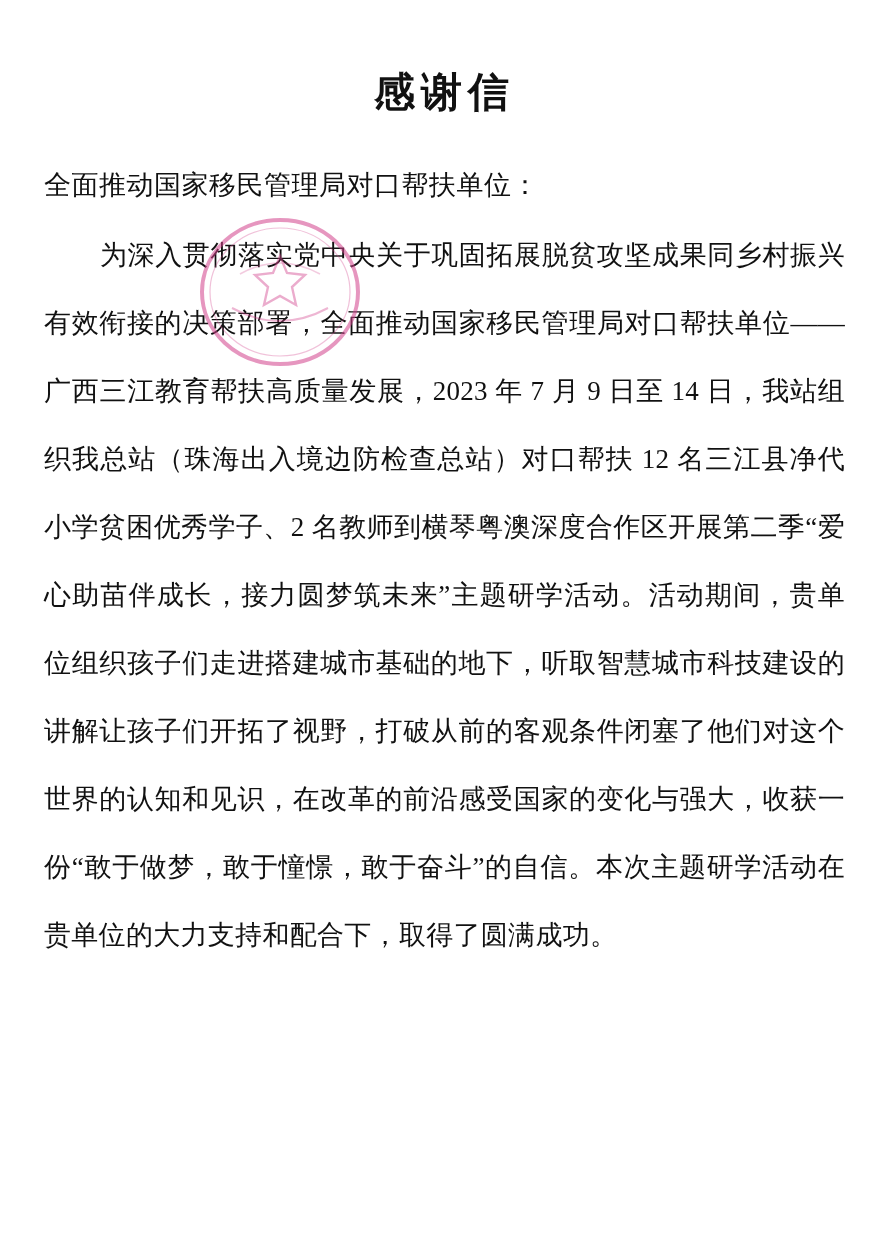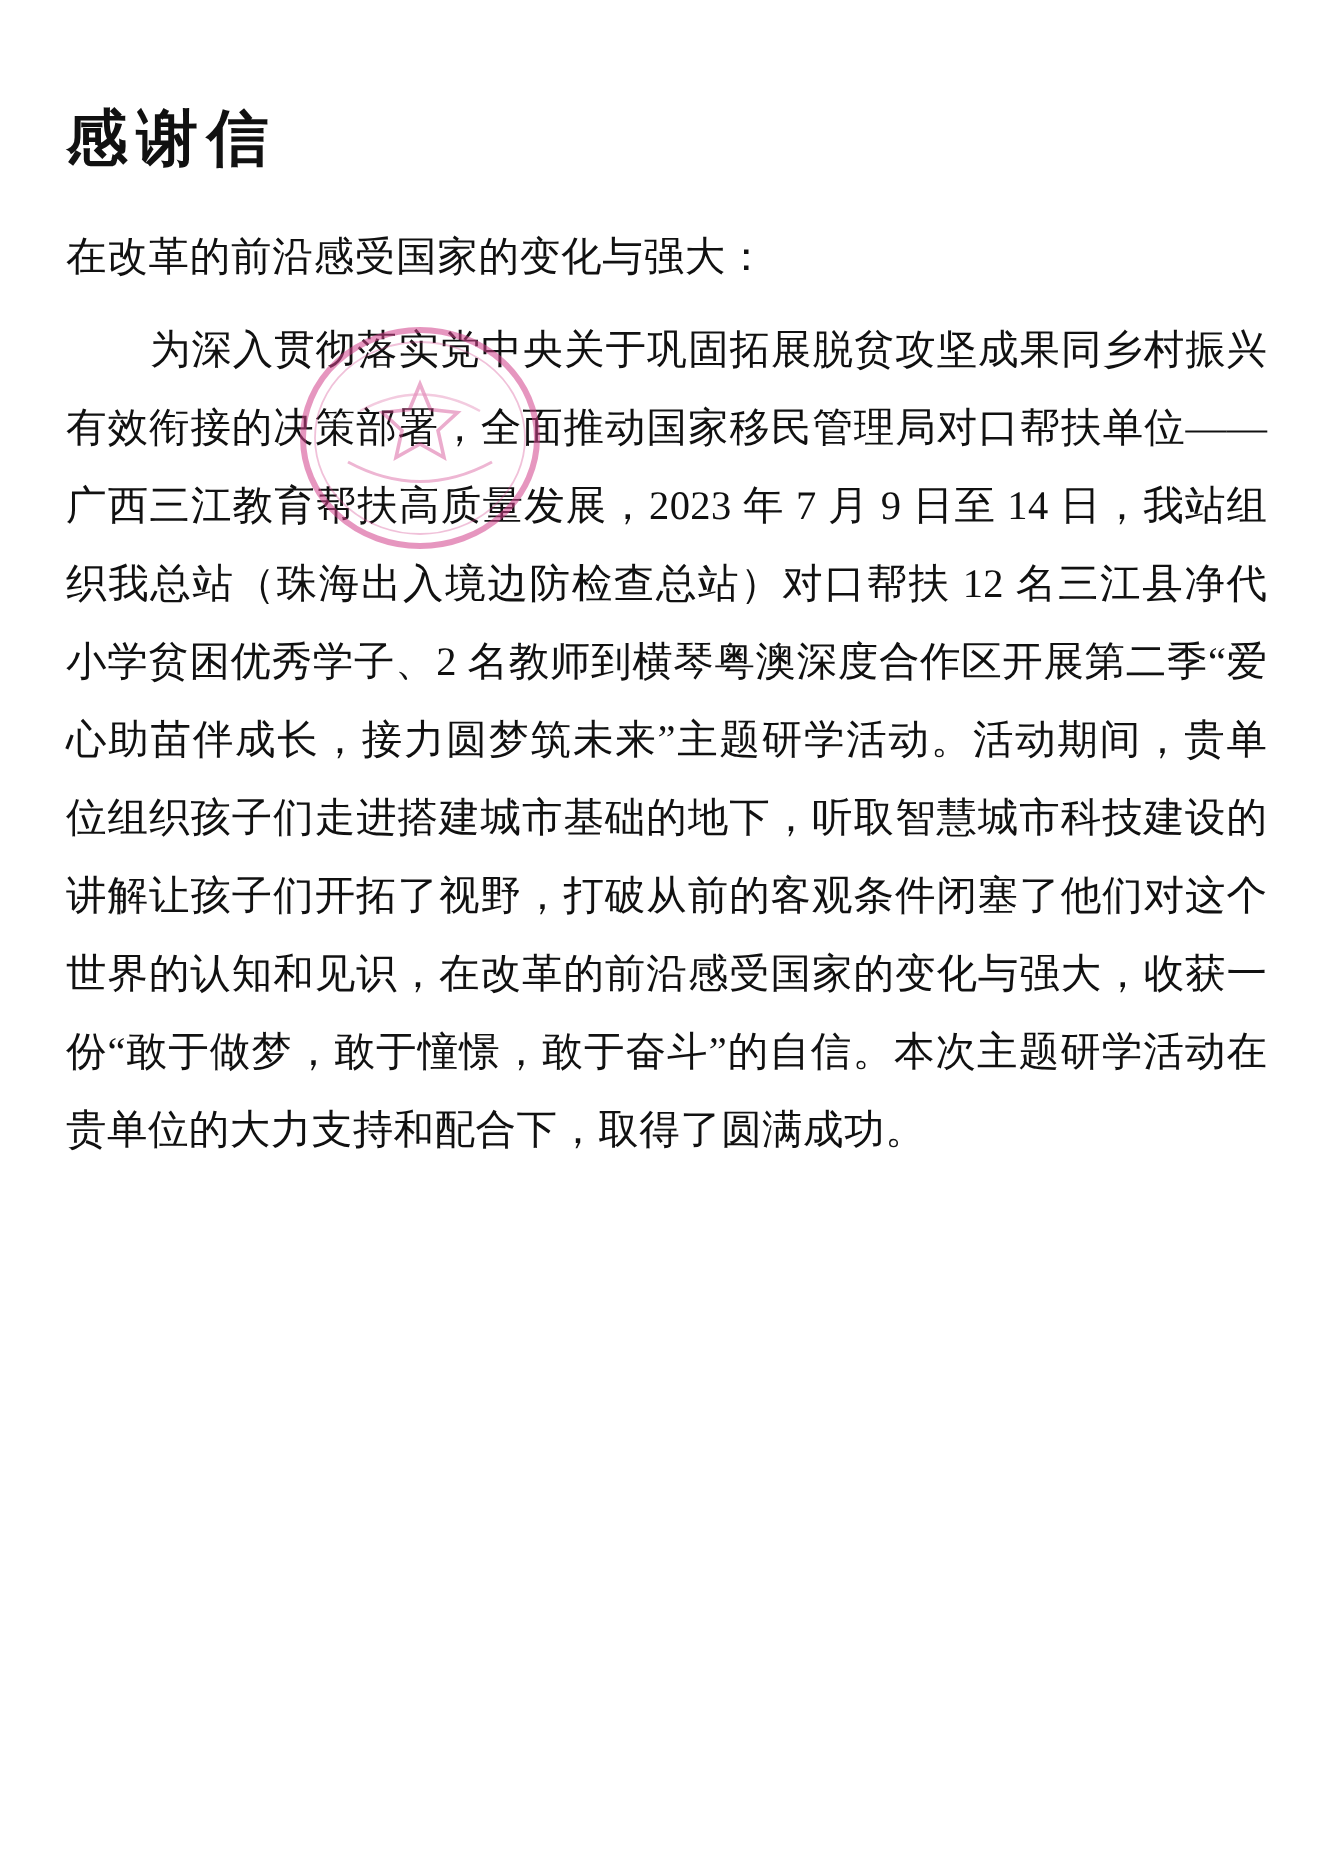--- a/index.html
+++ b/index.html
@@ -16,37 +16,38 @@
     position: relative;
   }
   .page {
     position: relative;
     width: 889px;
     height: 1238px;
     box-sizing: border-box;
     padding: 40px 44px 0 44px;
   }
   .doc-title {
+    text-align: center;
     font-size: 41px;
     font-weight: bold;
     letter-spacing: 6px;
-    margin: 28px 0 34px 0;
+    margin: 28px 0 48px 0;
     line-height: 1.2;
     font-family: "DejaVu Serif", "Liberation Serif", serif;
   }
   .salutation {
     font-size: 27px;
     line-height: 1.55;
     margin: 0 0 14px 0;
     text-indent: 0;
     letter-spacing: 0.5px;
   }
   .para {
     font-size: 27px;
-    line-height: 52px;
+    line-height: 68px;
     margin: 0 0 10px 0;
     text-indent: 56px;
     text-align: justify;
     text-justify: inter-ideograph;
     letter-spacing: 0.3px;
   }
   .para.last-visible {
     margin-bottom: 0;
   }
   .para-gap {
@@ -82,21 +83,21 @@
       <ellipse cx="84" cy="80" rx="70" ry="64" fill="none" stroke="#d2428c" stroke-width="1.2" opacity="0.6"></ellipse>
       <path d="M84 44 l7 17 18 2 -13 12 4 18 -16 -9 -16 9 4 -18 -13 -12 18 -2 z" fill="none" stroke="#d2428c" stroke-width="2.4" opacity="0.8"></path>
       <path d="M36 96 q48 26 96 0" fill="none" stroke="#d2428c" stroke-width="2" opacity="0.7"></path>
       <path d="M44 62 q40 -22 80 0" fill="none" stroke="#d2428c" stroke-width="1.6" opacity="0.5"></path>
     </svg>
   </div>
 
   <div class="content-wrap">
     <h1 class="doc-title">感谢信</h1>
 
-    <p class="salutation">在改革的前沿感受国家的变化与强大：</p>
+    <p class="salutation">全面推动国家移民管理局对口帮扶单位：</p>
 
     <p class="para">为深入贯彻落实党中央关于巩固拓展脱贫攻坚成果同乡村振兴有效衔接的决策部署，全面推动国家移民管理局对口帮扶单位——广西三江教育帮扶高质量发展，2023 年 7 月 9 日至 14 日，我站组织我总站（珠海出入境边防检查总站）对口帮扶 12 名三江县净代小学贫困优秀学子、2 名教师到横琴粤澳深度合作区开展第二季“爱心助苗伴成长，接力圆梦筑未来”主题研学活动。活动期间，贵单位组织孩子们走进搭建城市基础的地下，听取智慧城市科技建设的讲解让孩子们开拓了视野，打破从前的客观条件闭塞了他们对这个世界的认知和见识，在改革的前沿感受国家的变化与强大，收获一份“敢于做梦，敢于憧憬，敢于奋斗”的自信。本次主题研学活动在贵单位的大力支持和配合下，取得了圆满成功。</p>
 
     <div class="para-gap"></div>
 
   </div>
 
 </div>
 
 </body></html>

